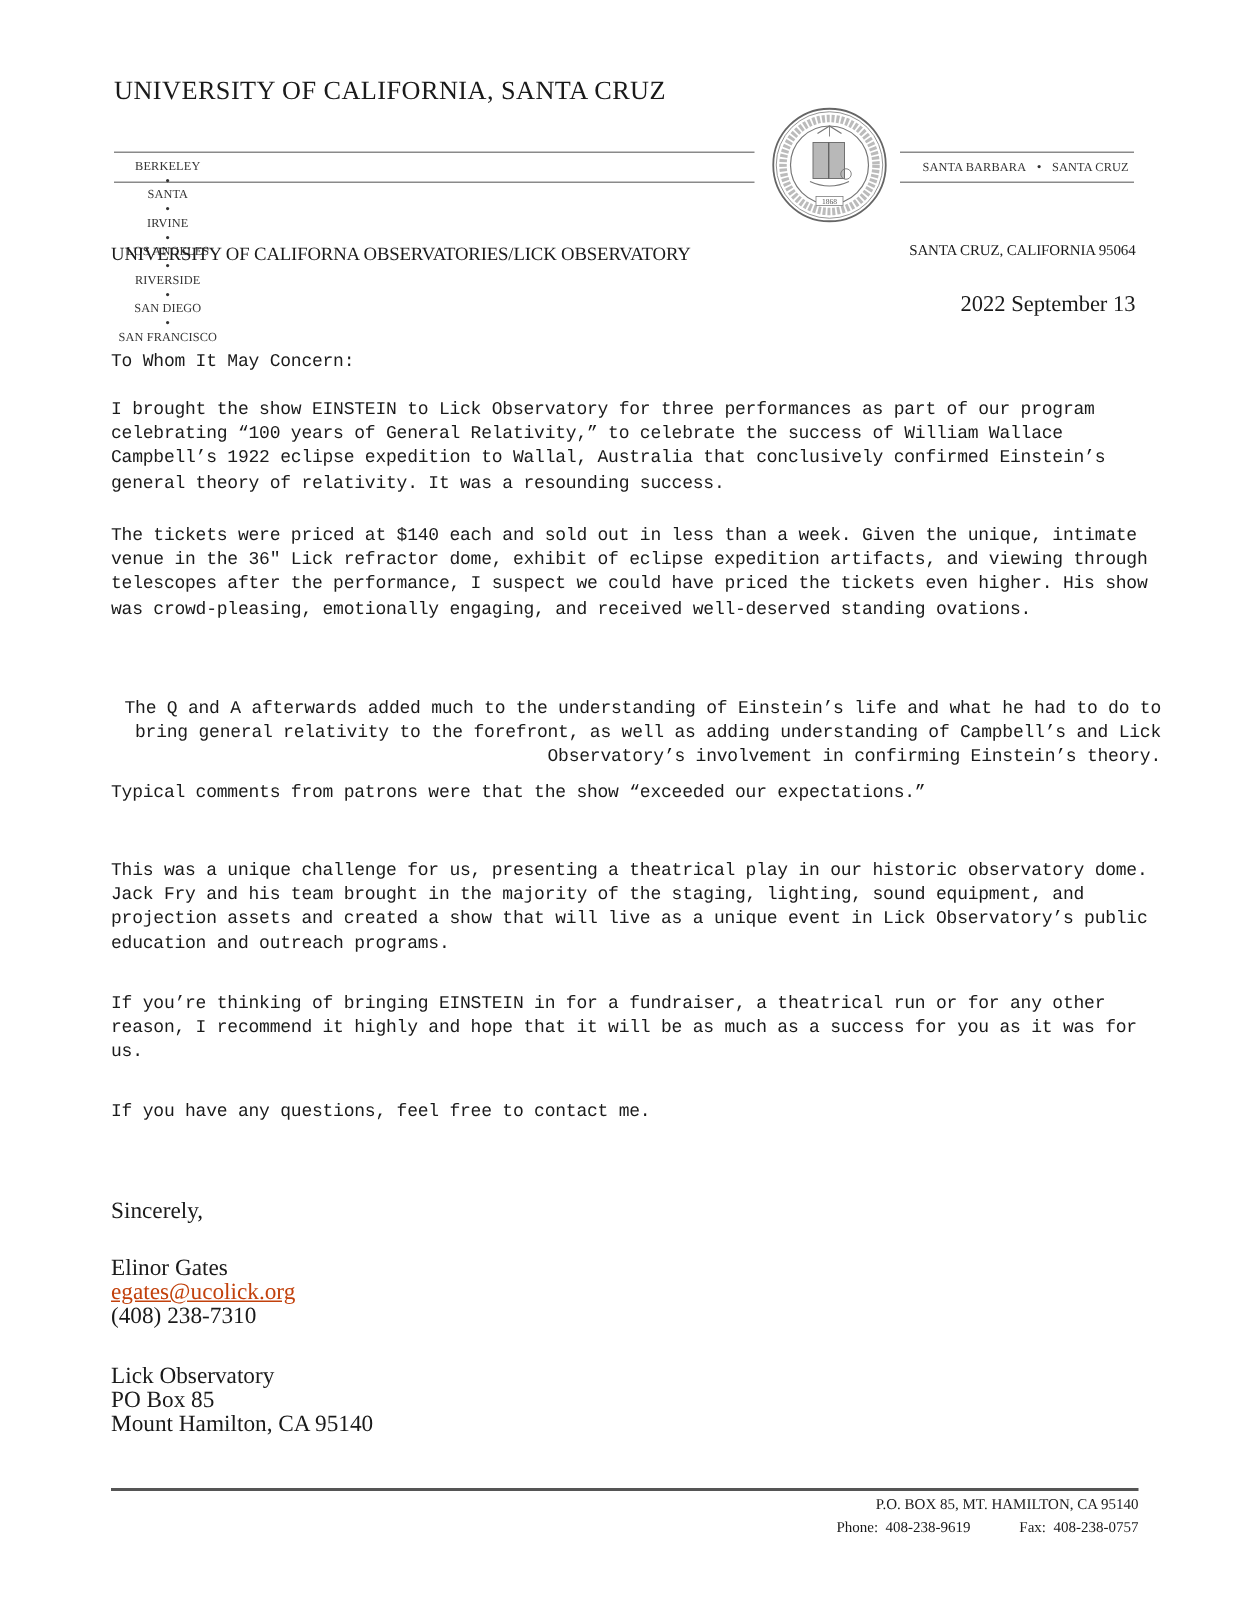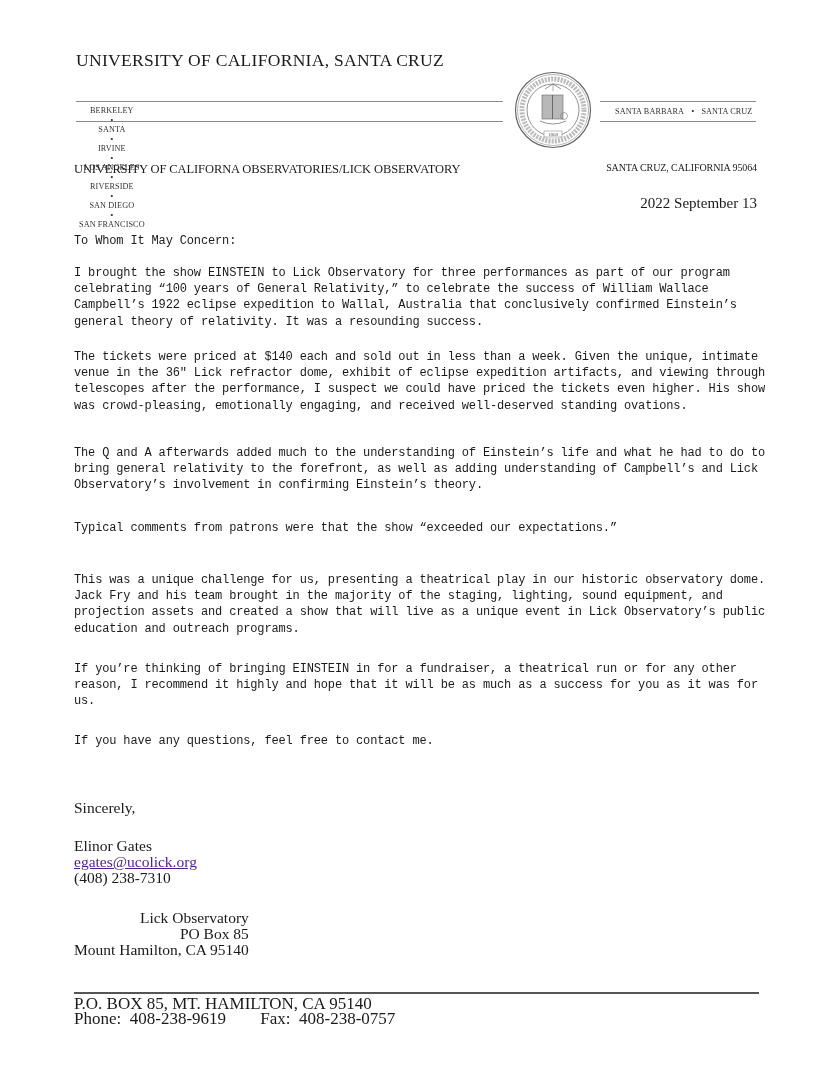--- a/index.html
+++ b/index.html
@@ -10,23 +10,23 @@
   .campus { font-size: 8.2px; letter-spacing: 0.1px; white-space: nowrap; color: #333; display: flex; align-items: center; }
   .campus .dot { display: inline-block; margin: 0 7px; font-size: 9px; }
   .seal { left: 514px; top: 71px; width: 78px; height: 78px; }
   .dept { left: 74px; top: 162px; font-size: 12.5px; white-space: nowrap; letter-spacing: -0.1px; }
   .city { right: 74px; top: 162px; font-size: 10px; white-space: nowrap; letter-spacing: -0.1px; }
   .date { right: 74px; top: 195px; font-size: 15px; white-space: nowrap; }
   .body-text { left: 74px; width: 700px; font-size: 12px; line-height: 16.2px; letter-spacing: -0.15px; font-family: Liberation Mono, monospace; }
   .body-text p { margin: 0; }
   .sig { left: 74px; font-size: 15.5px; line-height: 16.2px; margin-top: 32px; }
   .sig div { white-space: nowrap; }
-  .email { color: #4c1d95; text-decoration: underline; cursor: pointer; }
+  .email { color: #c2410c; text-decoration: underline; cursor: pointer; }
   .footer-rule { left: 74px; top: 992px; width: 685px; height: 2px; background: #555; }
-  .footer { left: 74px; width: 685px; text-align: left; font-size: 17px; line-height: 15px; }
+  .footer { left: 74px; width: 685px; text-align: right; font-size: 10px; line-height: 15px; }
   .footer .gap { display: inline-block; width: 30px; }
 </style>
 </head>
 <body>
 
 <div class="abs uc-title">UNIVERSITY OF CALIFORNIA, SANTA CRUZ</div>
 
 <div class="rule" style="left:76px; top:101px; width:427px;"></div>
 <div class="rule" style="left:76px; top:121px; width:427px;"></div>
 
@@ -80,21 +80,21 @@
 <div class="abs body-text" style="top:233px;">
   <p>To Whom It May Concern:</p>
 </div>
 
 <div class="abs body-text" style="top:265px;">
   <p>I brought the show EINSTEIN to Lick Observatory for three performances as part of our program celebrating “100 years of General Relativity,” to celebrate the success of William Wallace Campbell’s 1922 eclipse expedition to Wallal, Australia that conclusively confirmed Einstein’s general theory of relativity.  It was a resounding success.</p>
 </div>
 <div class="abs body-text" style="top:349px;">
   <p>The tickets were priced at $140 each and sold out in less than a week.   Given the unique, intimate venue in the 36″ Lick refractor dome, exhibit of eclipse expedition artifacts, and viewing through telescopes after the performance, I suspect we could have priced the tickets even higher.  His show was crowd-pleasing, emotionally engaging, and received well-deserved standing ovations.</p>
 </div>
-<div class="abs body-text" style="top:445px;">
+<div class="abs body-text" style="top:464px;text-align:right;">
   <p>The Q and A afterwards added much to the understanding of Einstein’s life and what he had to do to bring general relativity to the forefront, as well as adding understanding of Campbell’s and Lick Observatory’s involvement in confirming Einstein’s theory.</p>
 </div>
 <div class="abs body-text" style="top:520px;">
   <p>Typical comments from patrons were that the show “exceeded our expectations.”</p>
 </div>
 <div class="abs body-text" style="top:572px;">
   <p>This was a unique challenge for us, presenting a theatrical play in our historic observatory dome.  Jack Fry and his team brought in the majority of the staging, lighting, sound equipment, and projection assets and created a show that will live as a unique event in Lick Observatory’s public education and outreach programs.</p>
 </div>
 <div class="abs body-text" style="top:661px;">
   <p>If you’re thinking of bringing EINSTEIN in for a fundraiser, a theatrical run or for any other reason, I recommend it highly and hope that it will be as much as a success for you as it was for us.</p>
@@ -106,21 +106,21 @@
 <div class="abs sig" style="top:768px;">
   <div>Sincerely,</div>
 </div>
 
 <div class="abs sig" style="top:806px;">
   <div>Elinor Gates</div>
   <div><a class="email">egates@ucolick.org</a></div>
   <div>(408) 238-7310</div>
 </div>
 
-<div class="abs sig" style="top:878px;text-align:right;">
+<div class="abs sig" style="top:878px;">
   <div>Lick Observatory</div>
   <div>PO Box 85</div>
   <div>Mount Hamilton, CA 95140</div>
 </div>
 
 <div class="abs footer-rule"></div>
 <div class="abs footer" style="top:996px;">
   <div>P.O. BOX 85, MT. HAMILTON, CA 95140</div>
   <div>
     <span>Phone:</span>&nbsp;

